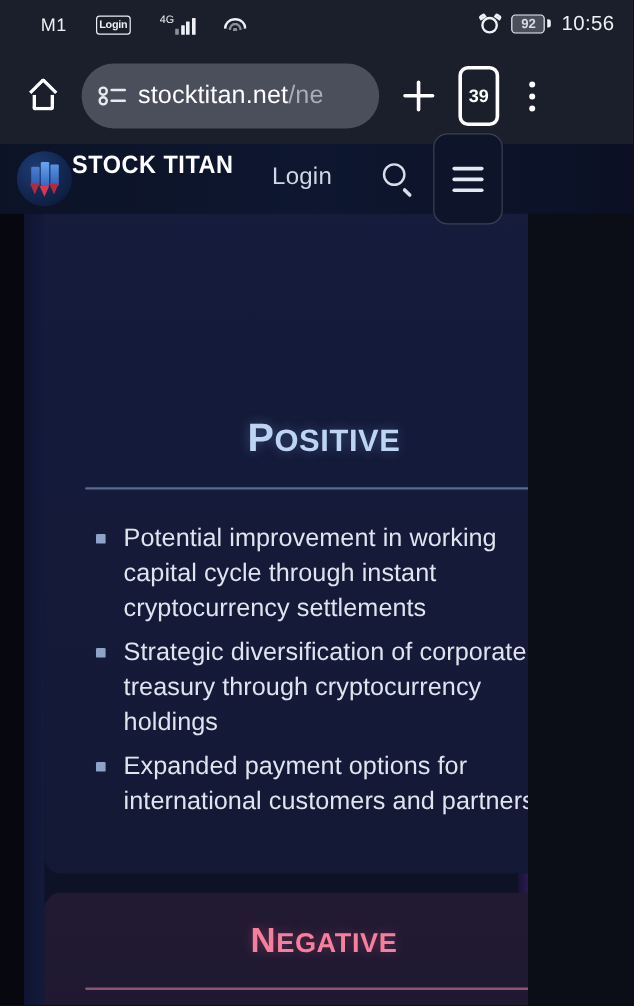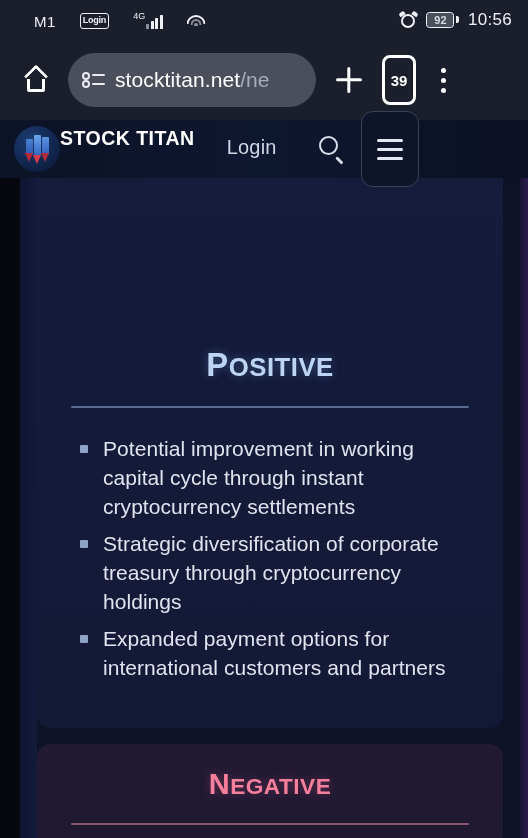--- a/index.html
+++ b/index.html
@@ -126,21 +126,21 @@
   .hamburger{
     margin-left:16px; width:58px; height:76px;
     border:1px solid #3a4257; border-radius:12px;
     display:flex; flex-direction:column; align-items:center; justify-content:center; gap:6px;
     background:#0e1429;
   }
   .hamburger i{ display:block; width:26px; height:3px; background:#e3e8f2; border-radius:2px;}
 
   
   .page{
-    position:absolute; top:178px; left:0; width:528px; height:660px;
+    position:absolute; top:178px; left:0; width:440px; height:660px;
     background:#0e1226; overflow:hidden;
   }
   .left-gutter{ position:absolute; left:0; top:0; width:20px; height:100%; background:#07080f;}
   .left-strip{ position:absolute; left:20px; top:0; width:17px; height:100%;
                background:linear-gradient(90deg,#0f1430,#131a3c);}
   .right-strip{ position:absolute; right:0; top:0; width:8px; height:100%;
                background:linear-gradient(90deg,#1a1436,#2a1a4e);}
 
   .card{
     position:absolute; left:37px; width:466px;

